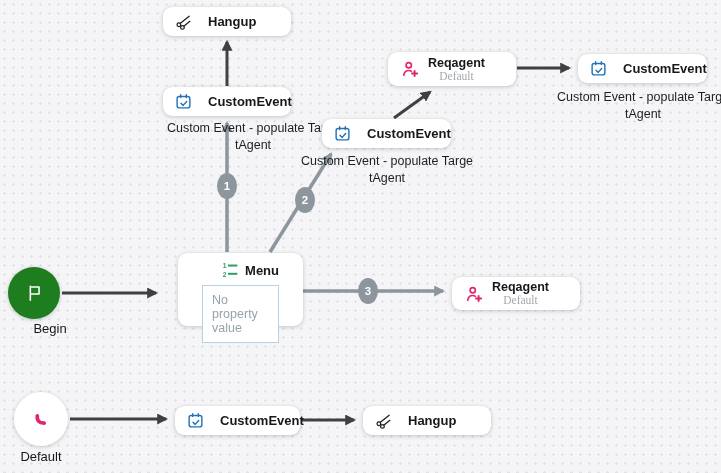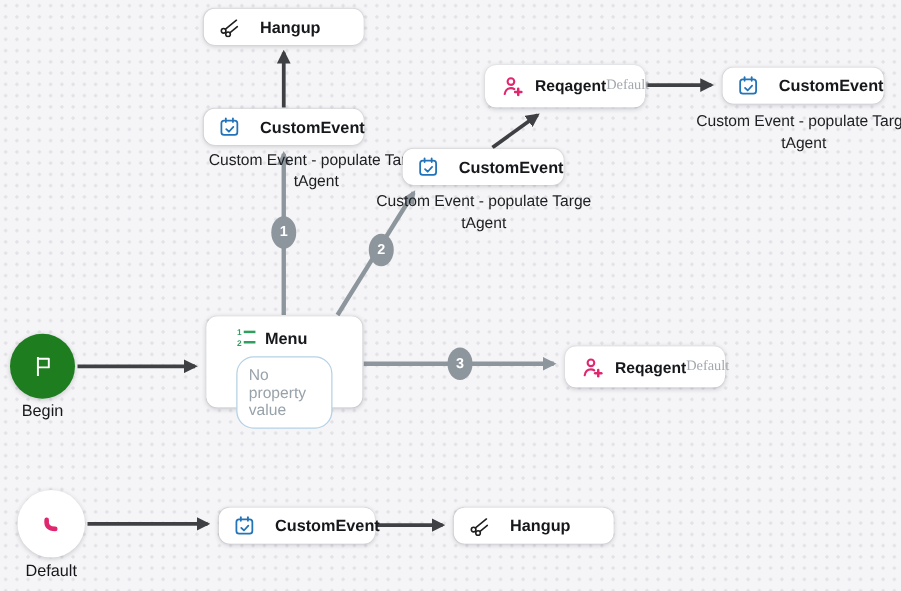--- a/index.html
+++ b/index.html
@@ -15,27 +15,27 @@
   .e-gray{stroke:#8d959d;stroke-width:3.5;}
   .card{
     position:absolute;z-index:2;background:#fff;border-radius:9px;
     box-shadow:0 1px 4px rgba(30,35,50,.22),0 0 1px rgba(0,0,0,.10);
     display:flex;align-items:center;gap:8px;padding:0 12px;box-sizing:border-box;
   }
   .node-s{height:29px;gap:16px;}
   .node-m{height:34px;}
   .ni{display:flex;align-items:center;flex:0 0 auto;}
   .nt{font-size:13px;font-weight:bold;color:#16181b;white-space:nowrap;}
-  .col{display:flex;line-height:1.12;text-align:center;}
+  .col{display:flex;flex-direction:column;line-height:1.12;text-align:center;}
   .col .nt{font-size:12.5px;}
   .ns{font-size:11.5px;color:#a2a8ae;white-space:nowrap;font-family:Liberation Serif, serif;}
-  .menu-card{flex-direction:column;align-items:flex-start;gap:0;padding:9px 24px 10px;height:73px;width:125px;}
+  .menu-card{flex-direction:column;align-items:flex-end;gap:0;padding:9px 24px 10px;height:73px;width:125px;margin-left:13px;}
   .menu-head{display:flex;align-items:center;gap:7px;}
   .prop-box{
-    margin-top:7px;flex:1;border:1px solid #b5d2e6;border-radius:14px;
+    margin-top:7px;flex:1;border:1px solid #b5d2e6;border-radius:0;
     font-size:12.5px;color:#98a2aa;padding:7px 9px;box-sizing:border-box;background:#fff;
   }
   .circle{
     position:absolute;z-index:2;border-radius:50%;display:flex;align-items:center;justify-content:center;
     box-shadow:0 1px 4px rgba(30,35,50,.22);
   }
   .begin-circle{background:#1e7d1f;}
   .onanswer-circle{background:#fff;}
   .node-label{position:absolute;z-index:2;font-size:13px;color:#15171a;text-align:center;}
   .caption{position:absolute;z-index:2;font-size:12.5px;color:#1c1e21;text-align:center;line-height:16.5px;}
@@ -179,21 +179,21 @@
   </div>
 
   <div class="circle begin-circle" style="left:8px;top:267px;width:52px;height:52px">
     <span class="ni">
       <svg viewBox="0 0 24 24" width="22" height="22" fill="none" stroke="#ffffff" stroke-width="1.7" stroke-linejoin="round">
         <line x1="8" y1="20.5" x2="8" y2="4"></line>
         <path d="M8 5.5h9.5v7.5H8"></path>
       </svg>
     </span>
   </div>
-  <div class="node-label" style="left:4px;top:321px;width:60px">Begin</div>
+  <div class="node-label" style="left:20px;top:321px;width:60px">Begin</div>
 
   <div class="circle onanswer-circle" style="left:14px;top:392px;width:54px;height:54px">
     <span class="ni">
       <svg viewBox="0 0 24 24" width="22" height="22" fill="none" stroke="#e0266f" stroke-width="4" stroke-linecap="round">
         <path d="M8 8.5 Q 7 16.5 15.5 16.5"></path>
       </svg>
     </span>
   </div>
   <div class="node-label" style="left:1px;top:449px;width:80px">Default</div>
 

